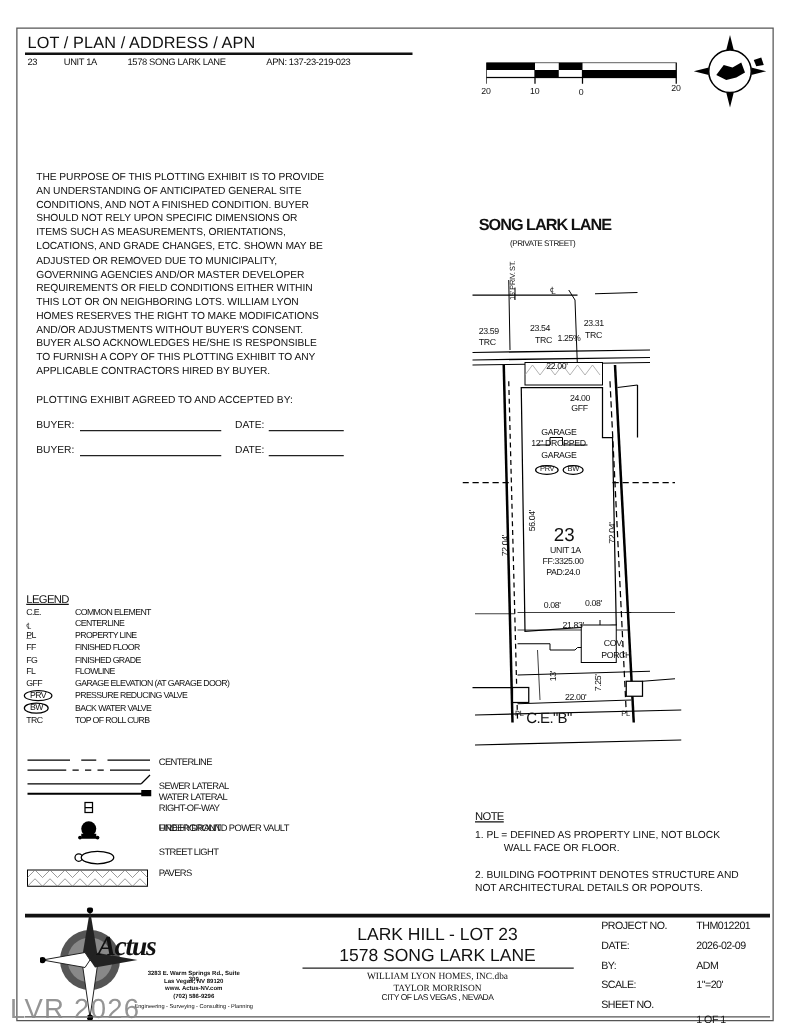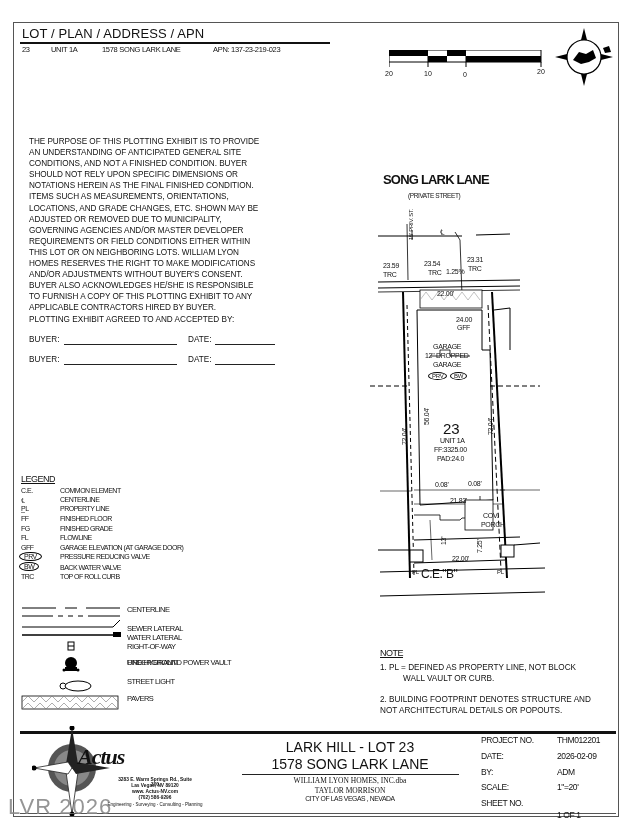--- a/index.html
+++ b/index.html
@@ -65,21 +65,20 @@
     <path d="M20 34 L26 26 L33 28 L40 24 L43 32 L36 36 L28 38 Z" fill="#000"></path>
     <path d="M50 22 L56 20 L58 26 L52 27 Z" fill="#000"></path>
   </svg>
 </div>
 
 <div class="abs disclaimer">
   <div>THE PURPOSE OF THIS PLOTTING EXHIBIT IS TO PROVIDE</div>
   <div>AN UNDERSTANDING OF ANTICIPATED GENERAL SITE</div>
   <div>CONDITIONS, AND NOT A FINISHED CONDITION. BUYER</div>
   <div>SHOULD NOT RELY UPON SPECIFIC DIMENSIONS OR</div>
-  <div>NOTATIONS HEREIN AS THE FINAL FINISHED CONDITION.</div>
   <div>ITEMS SUCH AS MEASUREMENTS, ORIENTATIONS,</div>
   <div>LOCATIONS, AND GRADE CHANGES, ETC. SHOWN MAY BE</div>
   <div>ADJUSTED OR REMOVED DUE TO MUNICIPALITY,</div>
   <div>GOVERNING AGENCIES AND/OR MASTER DEVELOPER</div>
   <div>REQUIREMENTS OR FIELD CONDITIONS EITHER WITHIN</div>
   <div>THIS LOT OR ON NEIGHBORING LOTS. WILLIAM LYON</div>
   <div>HOMES RESERVES THE RIGHT TO MAKE MODIFICATIONS</div>
   <div>AND/OR ADJUSTMENTS WITHOUT BUYER'S CONSENT.</div>
   <div>BUYER ALSO ACKNOWLEDGES HE/SHE IS RESPONSIBLE</div>
   <div>TO FURNISH A COPY OF THIS PLOTTING EXHIBIT TO ANY</div>
@@ -253,21 +252,21 @@
 <div class="abs plan-label" style="left:481px;top:521px;">PORCH</div>
 <div class="abs plan-label" style="left:440px;top:545px;transform:rotate(-90deg);transform-origin:left top;">13'</div>
 <div class="abs plan-label" style="left:452px;top:555px;">22.00'</div>
 <div class="abs plan-label" style="left:476px;top:553px;transform:rotate(-90deg);transform-origin:left top;">7.25'</div>
 <div class="abs" style="left:421px;top:567px;font-size:12px;letter-spacing:-0.5px;">C.E."B"</div>
 <div class="abs plan-label" style="left:412px;top:569px;font-size:6px;">PL</div>
 <div class="abs plan-label" style="left:497px;top:569px;font-size:6px;">PL</div>
 
 <div class="abs note-title">NOTE</div>
 <div class="abs note" style="left:380px;top:662px;">1.  PL  = DEFINED AS PROPERTY LINE, NOT BLOCK</div>
-<div class="abs note" style="left:403px;top:673px;">WALL VAULT OR CURB.</div>
+<div class="abs note" style="left:403px;top:673px;">WALL FACE OR FLOOR.</div>
 <div class="abs note" style="left:380px;top:694px;">2. BUILDING FOOTPRINT DENOTES STRUCTURE AND</div>
 <div class="abs note" style="left:380px;top:705px;">NOT ARCHITECTURAL DETAILS OR POPOUTS.</div>
 
 <div class="abs tb-rule"></div>
 
 <div class="abs" style="left:32px;top:726px;">
   <svg width="80" height="90" viewBox="0 0 80 90">
     <circle cx="40" cy="42" r="24" fill="#555"></circle>
     <circle cx="40" cy="42" r="18" fill="#888"></circle>
     <polygon points="40,2 46,38 40,42 34,38" fill="#222"></polygon>

